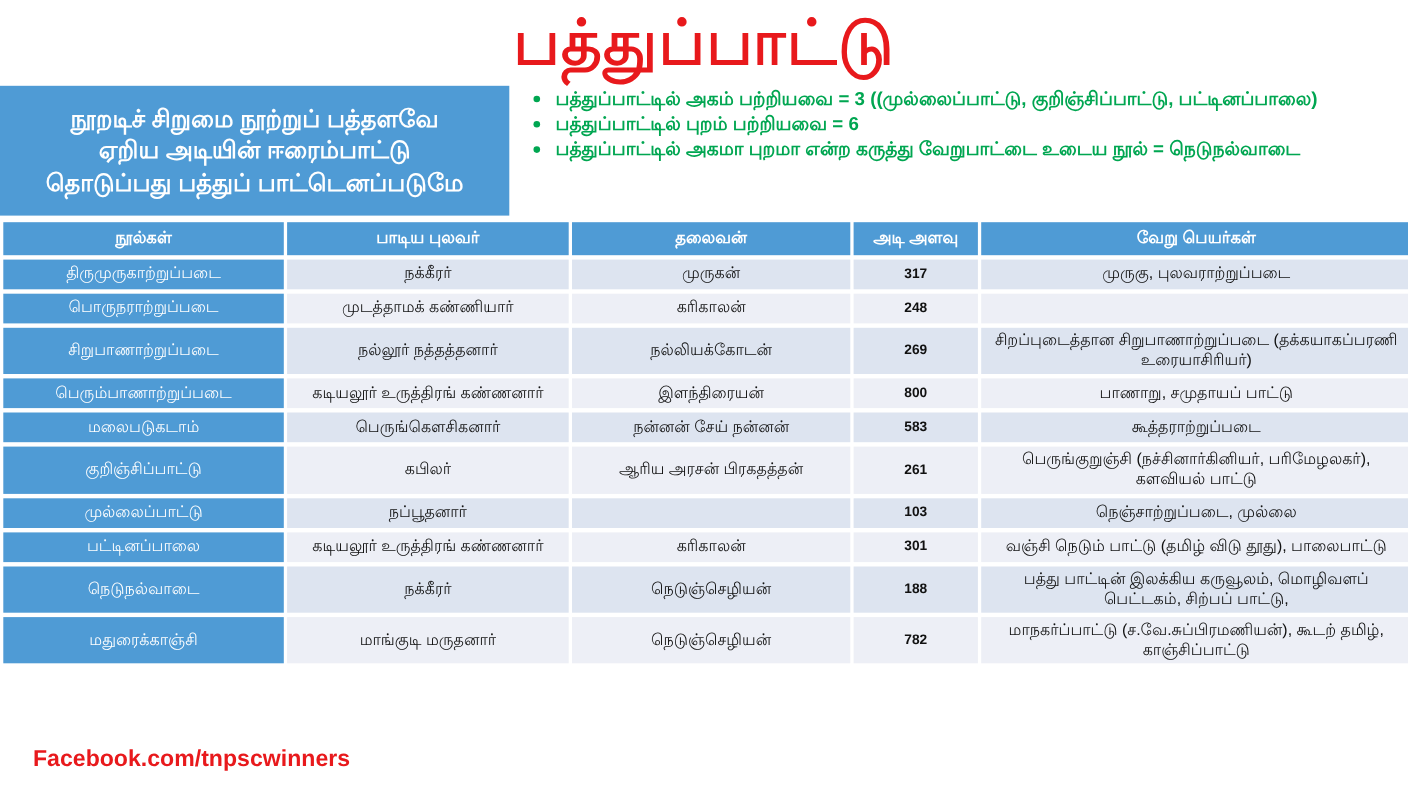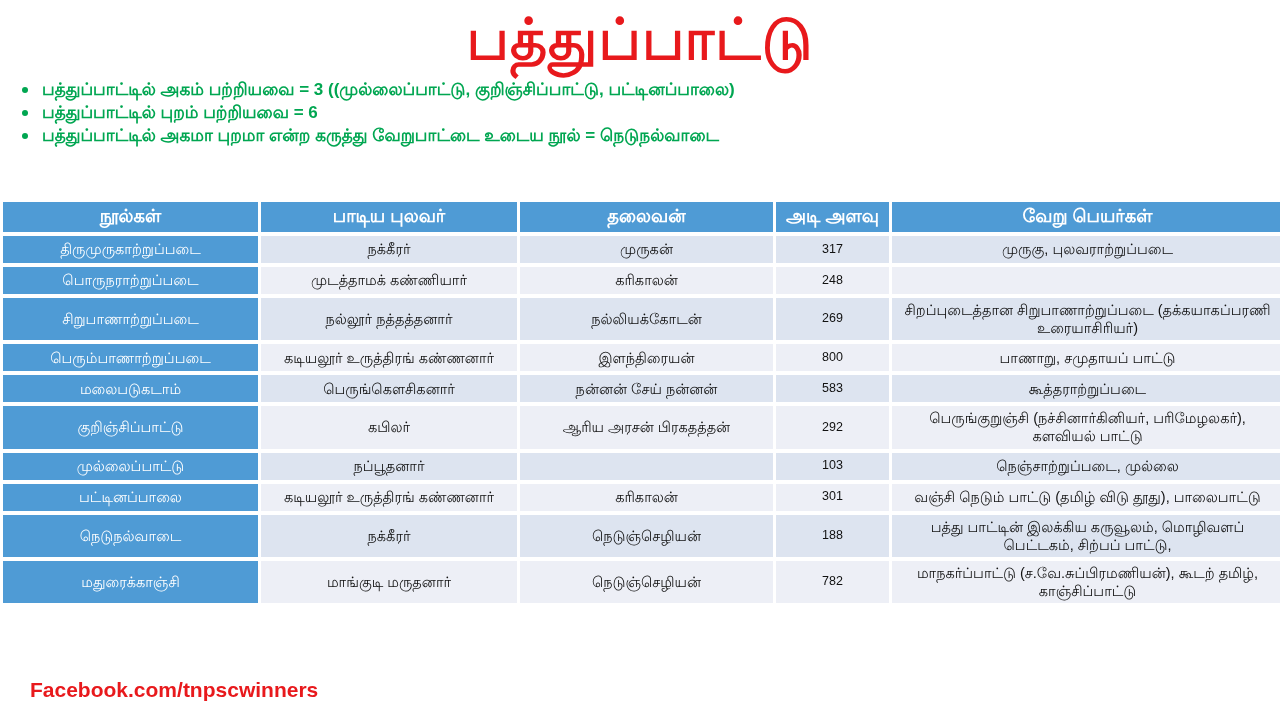--- a/index.html
+++ b/index.html
@@ -36,47 +36,52 @@
     background:var(--green);
   }
 
   
   .table-wrap{flex:1;padding:2px 0 0 0;}
   table{
     width:1280px;border-collapse:separate;border-spacing:3px 4px;table-layout:fixed;
   }
   th,td{box-sizing:border-box;vertical-align:middle;text-align:center;padding:3px 8px;}
   th{
-    background:var(--blue);color:#ffffff;font-size:18px;font-weight:600;height:30px;
+    background:var(--blue);color:#ffffff;font-size:15px;font-weight:600;height:30px;
   }
   td{font-size:14.5px;color:#111111;line-height:1.25;height:27px;}
   tr.odd  td{background:var(--rowOdd);margin-top:20px;}
   tr.even td{background:var(--rowEven);}
   td.col0{
     background:var(--blue) !important;color:#ffffff;font-size:14.5px;
   }
-  td.col3{font-weight:normal;font-size:12.5px;}
+  td.col3{font-weight:bold;font-size:12.5px;}
   .colw0{width:255px;} .colw1{width:256px;} .colw2{width:253px;}
   .colw3{width:113px;} .colw4{width:391px;}
 
   
   .footer{
     flex:0 0 32px;display:flex;align-items:center;justify-content:space-between;
     padding:0 30px 4px 30px;box-sizing:border-box;
   }
   .footer .link{color:var(--red);font-weight:bold;font-size:21px;}
 </style>
 </head>
 <body>
 
 <div class="slide">
 
   <div class="title">பத்துப்பாட்டு</div>
 
   <div class="top-row">
+    <div class="verse-box">
+      <div>நூறடிச் சிறுமை நூற்றுப் பத்தளவே</div>
+      <div>ஏறிய அடியின் ஈரைம்பாட்டு</div>
+      <div>தொடுப்பது பத்துப் பாட்டெனப்படுமே</div>
+    </div>
     <div class="notes">
       <ul>
           <li>பத்துப்பாட்டில் அகம் பற்றியவை = 3 ((முல்லைப்பாட்டு, குறிஞ்சிப்பாட்டு, பட்டினப்பாலை)</li>
           <li>பத்துப்பாட்டில் புறம் பற்றியவை = 6</li>
           <li>பத்துப்பாட்டில் அகமா புறமா என்ற கருத்து வேறுபாட்டை உடைய நூல் = நெடுநல்வாடை</li>
         </ul>
     </div>
   </div>
 
   <div class="table-wrap">
@@ -130,21 +135,21 @@
             <td class="col0">மலைபடுகடாம்</td>
             <td class="col1">பெருங்கௌசிகனார்</td>
             <td class="col2">நன்னன் சேய் நன்னன்</td>
             <td class="col3">583</td>
             <td class="col4">கூத்தராற்றுப்படை</td>
           </tr>
           <tr class="even">
             <td class="col0">குறிஞ்சிப்பாட்டு</td>
             <td class="col1">கபிலர்</td>
             <td class="col2">ஆரிய அரசன் பிரகதத்தன்</td>
-            <td class="col3">292</td>
+            <td class="col3">261</td>
             <td class="col4">பெருங்குறுஞ்சி (நச்சினார்கினியர், பரிமேழலகர்), களவியல் பாட்டு</td>
           </tr>
           <tr class="odd">
             <td class="col0">முல்லைப்பாட்டு</td>
             <td class="col1">நப்பூதனார்</td>
             <td class="col2"></td>
             <td class="col3">103</td>
             <td class="col4">நெஞ்சாற்றுப்படை, முல்லை</td>
           </tr>
           <tr class="even">

